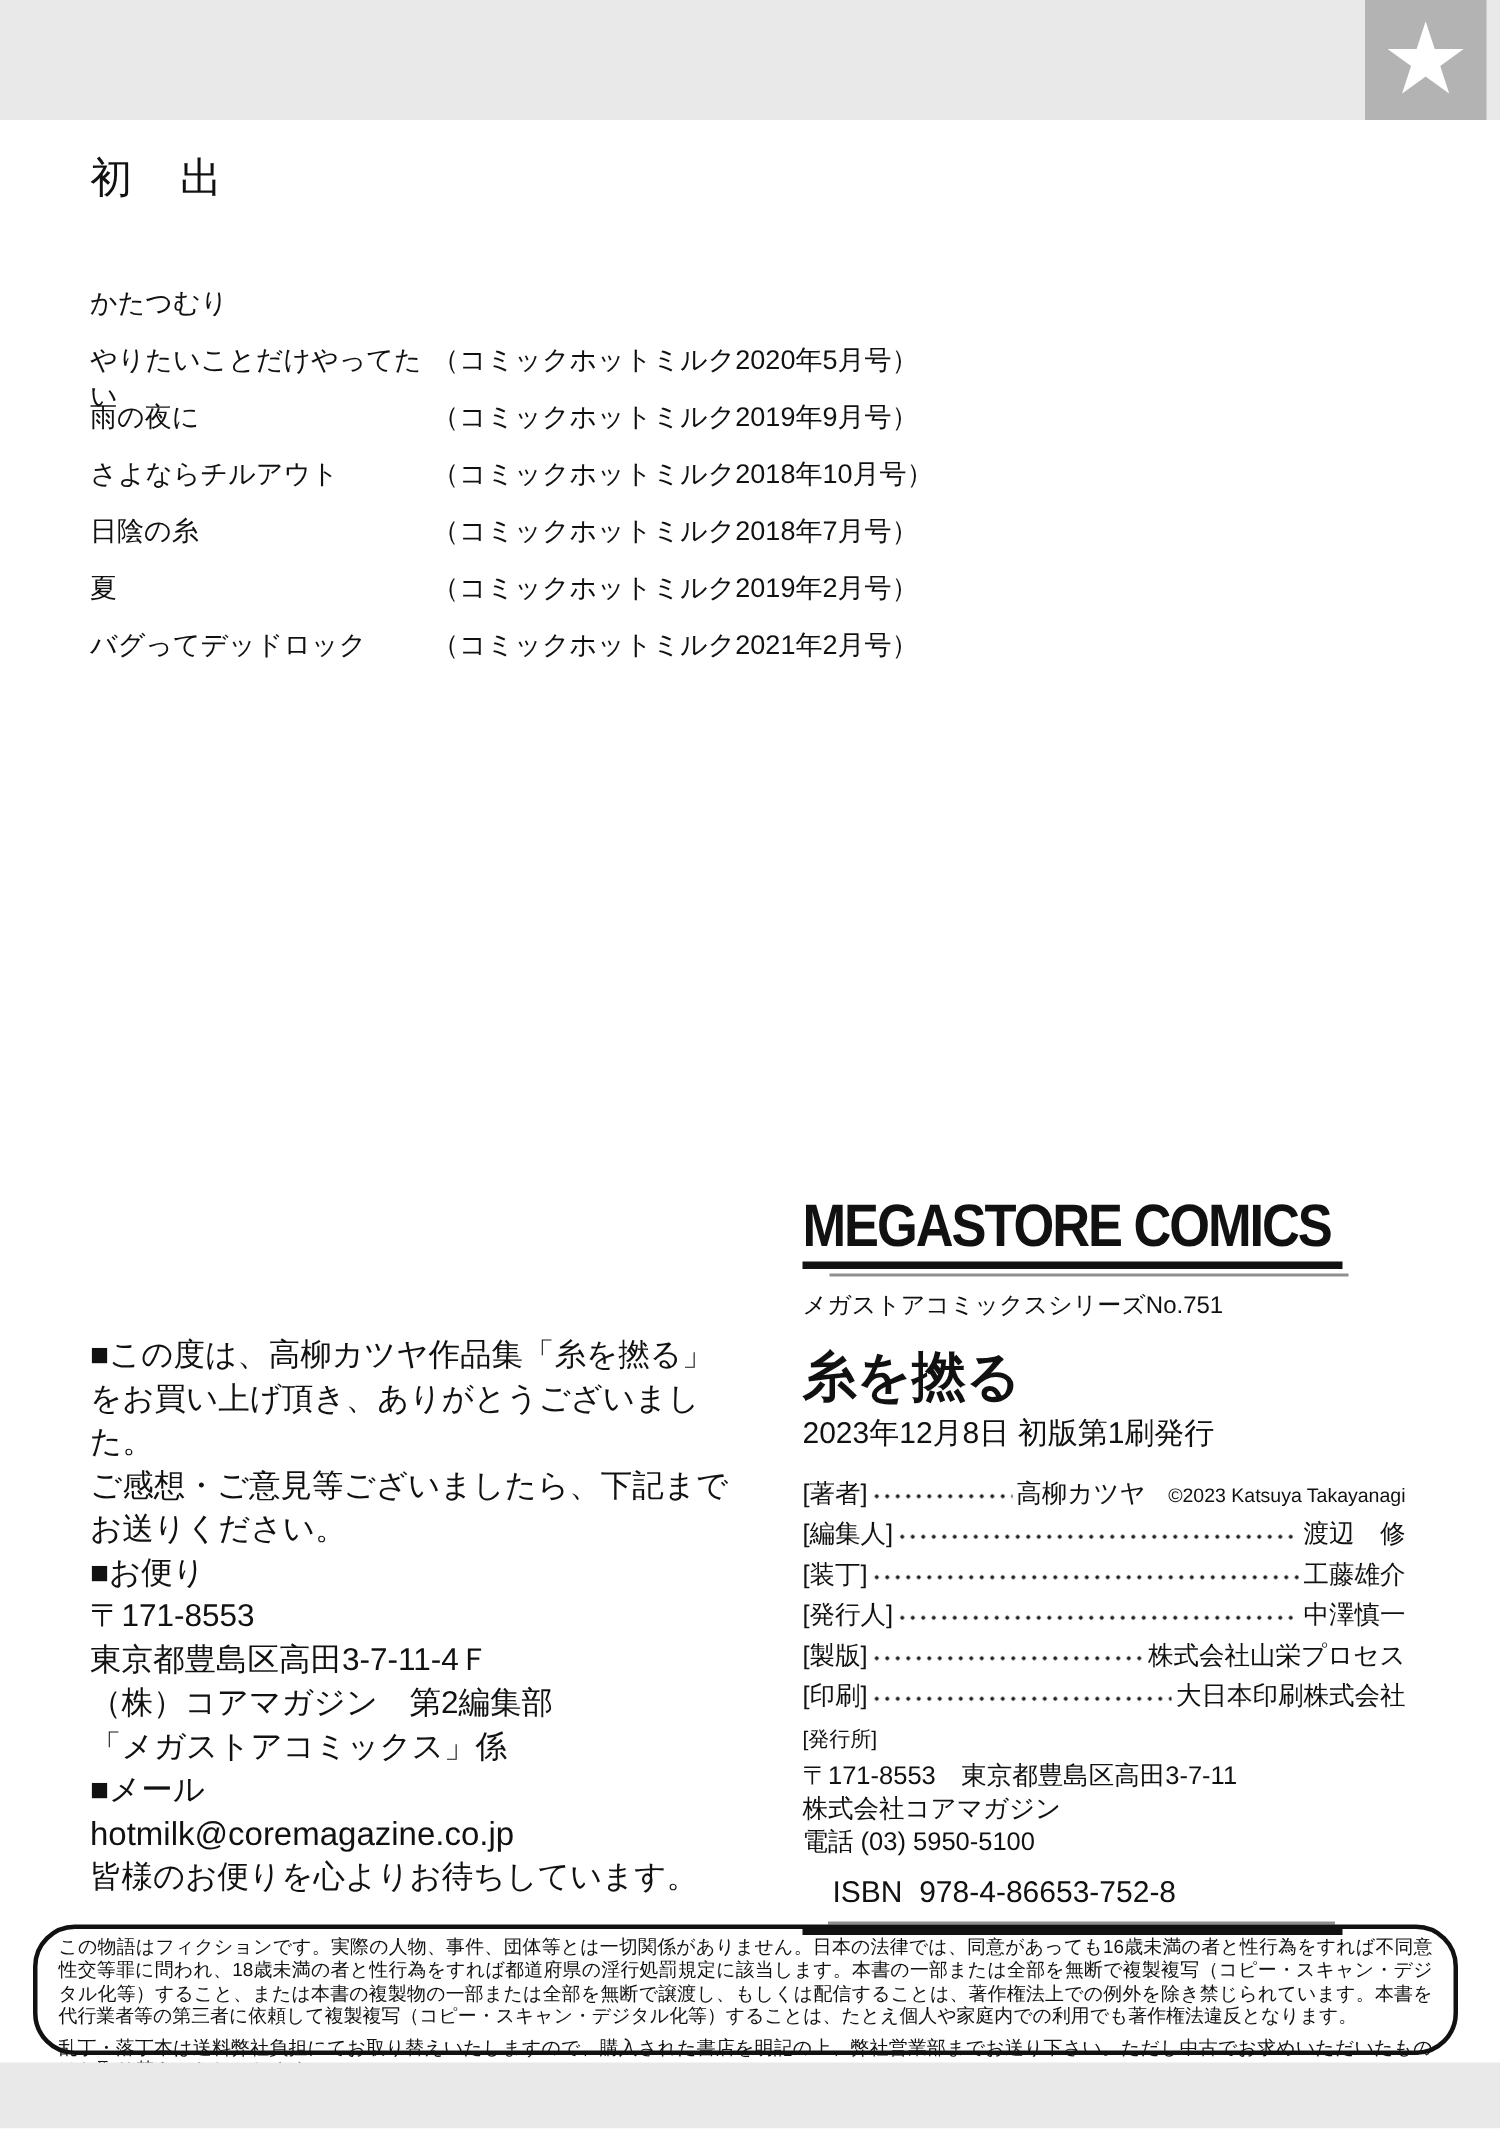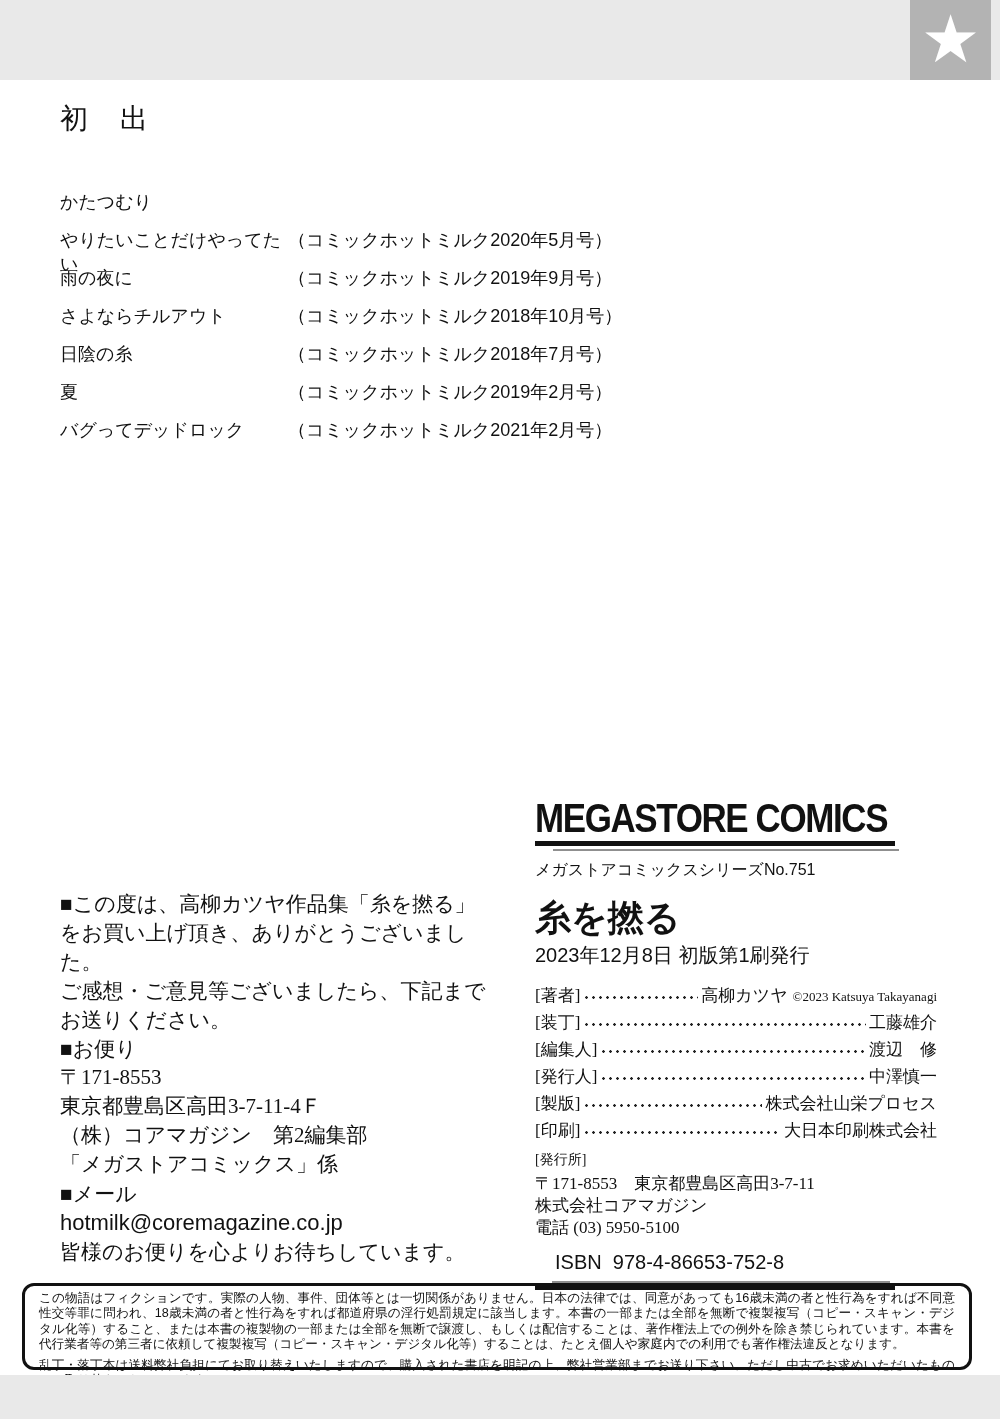--- a/index.html
+++ b/index.html
@@ -1,21 +1,21 @@
 <!DOCTYPE html>
 <html><head>
 <meta charset="utf-8">
 <style>
   html,body{margin:0;padding:0;}
   body{
     width:1000px;height:1419px;position:relative;background:#ffffff;
     font-family:"Liberation Sans","DejaVu Sans",sans-serif;color:#111;
     overflow:hidden;
   }
-  .serif{font-family:Liberation Serif, serif;}
+  .serif{font-family:Liberation Sans, sans-serif;}
 
   
   .band{position:absolute;left:0;top:0;width:1000px;height:80px;background:#e9e9e9;}
   .star-box{position:absolute;left:910px;top:0;width:81px;height:80px;background:#b3b3b3;
     display:flex;align-items:center;justify-content:center;}
   .star{color:#ffffff;font-size:66px;line-height:80px;font-family:"DejaVu Sans",sans-serif;}
 
   
   .first-pub{position:absolute;left:60px;top:100px;width:620px;}
   .fp-heading{font-size:28px;letter-spacing:2px;margin:0 0 52px 0;font-weight:normal;}
@@ -41,30 +41,30 @@
   .logo-rule-thick{margin-top:5px;}
   .logo-rule-thin{margin-top:3px;margin-left:18px;}
   .series-line{font-size:16px;margin-top:9px;}
   .book-title{font-size:36px;font-weight:bold;margin-top:21px;line-height:32px;}
   .edition-line{font-size:20px;margin-top:8px;}
   .credits{margin-top:15px;font-size:17px;}
   .credit-row{display:flex;align-items:baseline;height:27px;white-space:nowrap;}
   .leader{flex:1 1 auto;min-width:8px;height:14px;align-self:center;margin:0 3px;
     background-image:radial-gradient(circle,#222 1.15px,transparent 1.5px);
     background-size:7px 7px;background-repeat:repeat-x;background-position:left center;}
-  .credit-note{font-size:13px;margin-left:5px;}
+  .credit-note{font-size:13px;margin-left:15px;}
   .publisher-label{font-size:14px;line-height:27px;margin-top:0;}
   .publisher-lines{font-size:17px;line-height:22px;}
   .isbn-line{font-size:20px;margin-top:12px;margin-left:20px;white-space:pre-wrap;}
   .isbn-rule-thin{margin-top:7px;margin-left:17px;width:338px;}
   .isbn-rule-thick{margin-top:2px;margin-left:0;}
 
   
   .legal-box{position:absolute;left:22px;top:1283px;width:950px;height:87px;
-    border:3px solid #111;border-radius:12px;box-sizing:border-box;
+    border:3px solid #111;border-radius:28px;box-sizing:border-box;
     padding:5px 14px 0 14px;font-size:12.6px;line-height:15.4px;}
   .legal-box p{margin:0;text-align:justify;}
   .legal-p2{margin-top:5px !important;}
 
   
   .footer-band{position:absolute;left:0;top:1375px;width:1000px;height:44px;background:#e9e9e9;}
 </style>
 </head>
 <body>
 
@@ -131,28 +131,28 @@
   <div class="edition-line">2023年12月8日 初版第1刷発行</div>
 
   <div class="credits serif">
     <div class="credit-row">
       <span>[著者]</span>
       <span class="leader"></span>
       <span>高柳カツヤ</span>
       <span class="credit-note">©2023 Katsuya Takayanagi</span>
     </div>
     <div class="credit-row">
+      <span>[編集人]</span>
+      <span class="leader"></span>
+      <span>渡辺　修</span>
+    </div>
+    <div class="credit-row">
       <span>[装丁]</span>
       <span class="leader"></span>
       <span>工藤雄介</span>
-    </div>
-    <div class="credit-row">
-      <span>[編集人]</span>
-      <span class="leader"></span>
-      <span>渡辺　修</span>
     </div>
     <div class="credit-row">
       <span>[発行人]</span>
       <span class="leader"></span>
       <span>中澤慎一</span>
     </div>
     <div class="credit-row">
       <span>[製版]</span>
       <span class="leader"></span>
       <span>株式会社山栄プロセス</span>

